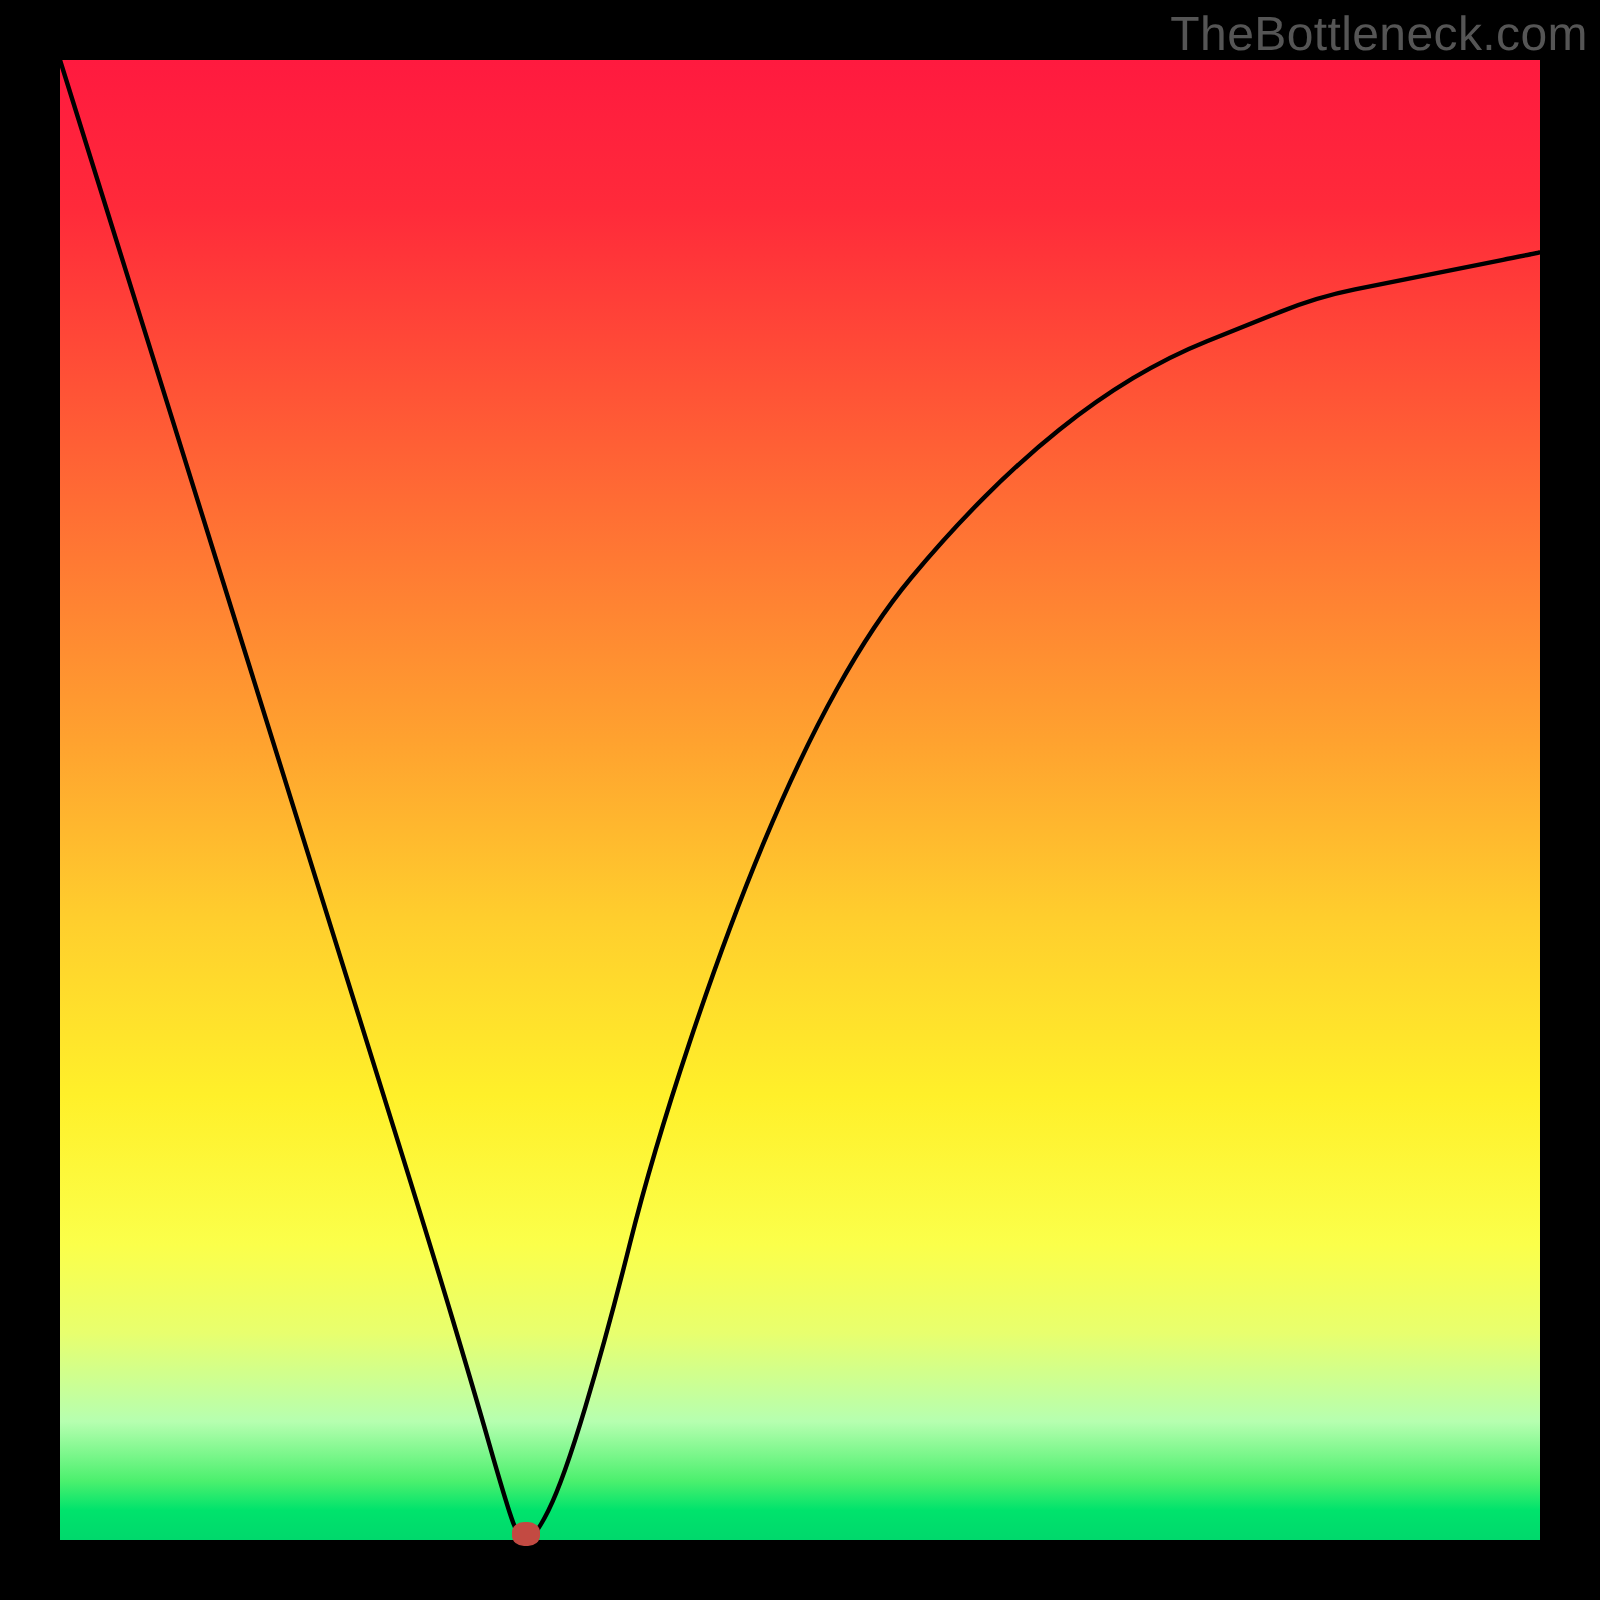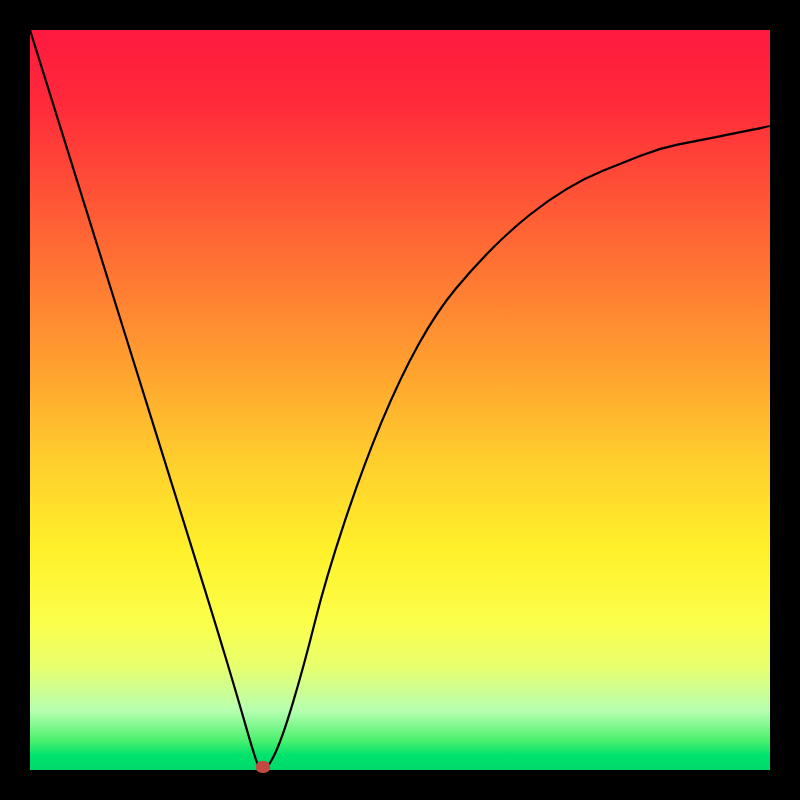--- a/index.html
+++ b/index.html
@@ -55,19 +55,20 @@
     height: 12px;
     border-radius: 6px / 5px;
     background: #c34a42;
     transform: translate(-50%, -50%);
   }
 </style>
 </head>
 <body>
 
 <div class="frame">
+  <div class="watermark">TheBottleneck.com</div>
   <div class="plot">
     <svg class="curve-layer" viewBox="0 0 740 740" preserveAspectRatio="none">
       <path id="curvePath" fill="none" stroke="#000" stroke-width="2.2" stroke-linecap="round" stroke-linejoin="round" d="M 0.00 0.00 Q 37.00 118.40 55.50 177.60 Q 74.00 236.80 92.50 296.00 Q 111.00 355.20 129.50 414.40 Q 148.00 473.60 166.50 532.80 Q 185.00 592.00 196.10 629.00 Q 207.20 666.00 214.60 691.90 Q 222.00 717.80 225.70 728.90 Q 229.40 740.00 233.10 740.00 Q 236.80 740.00 244.20 725.20 Q 251.60 710.40 262.70 673.40 Q 273.80 636.40 284.90 592.00 Q 296.00 547.60 314.50 492.10 Q 333.00 436.60 351.50 392.20 Q 370.00 347.80 388.50 314.50 Q 407.00 281.20 425.50 259.00 Q 444.00 236.80 462.50 218.30 Q 481.00 199.80 499.50 185.00 Q 518.00 170.20 536.50 159.10 Q 555.00 148.00 573.50 140.60 Q 592.00 133.20 610.50 125.80 Q 629.00 118.40 647.50 114.70 Q 666.00 111.00 684.50 107.30 Q 703.00 103.60 721.50 99.90 T 740.00 96.20"></path>
     </svg>
     <div id="minMarker" class="min-marker" style="left: 233.1px; top: 737px;"></div>
   </div>
 </div>
 
 </body></html>

